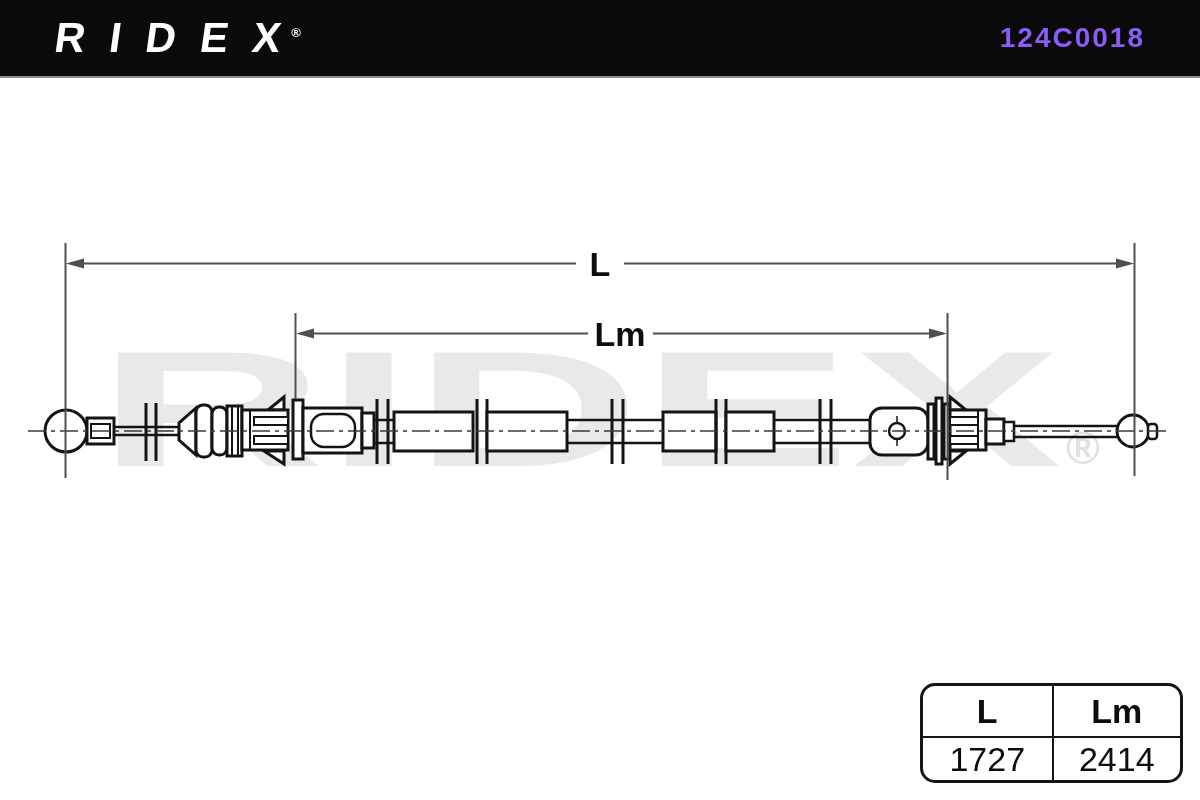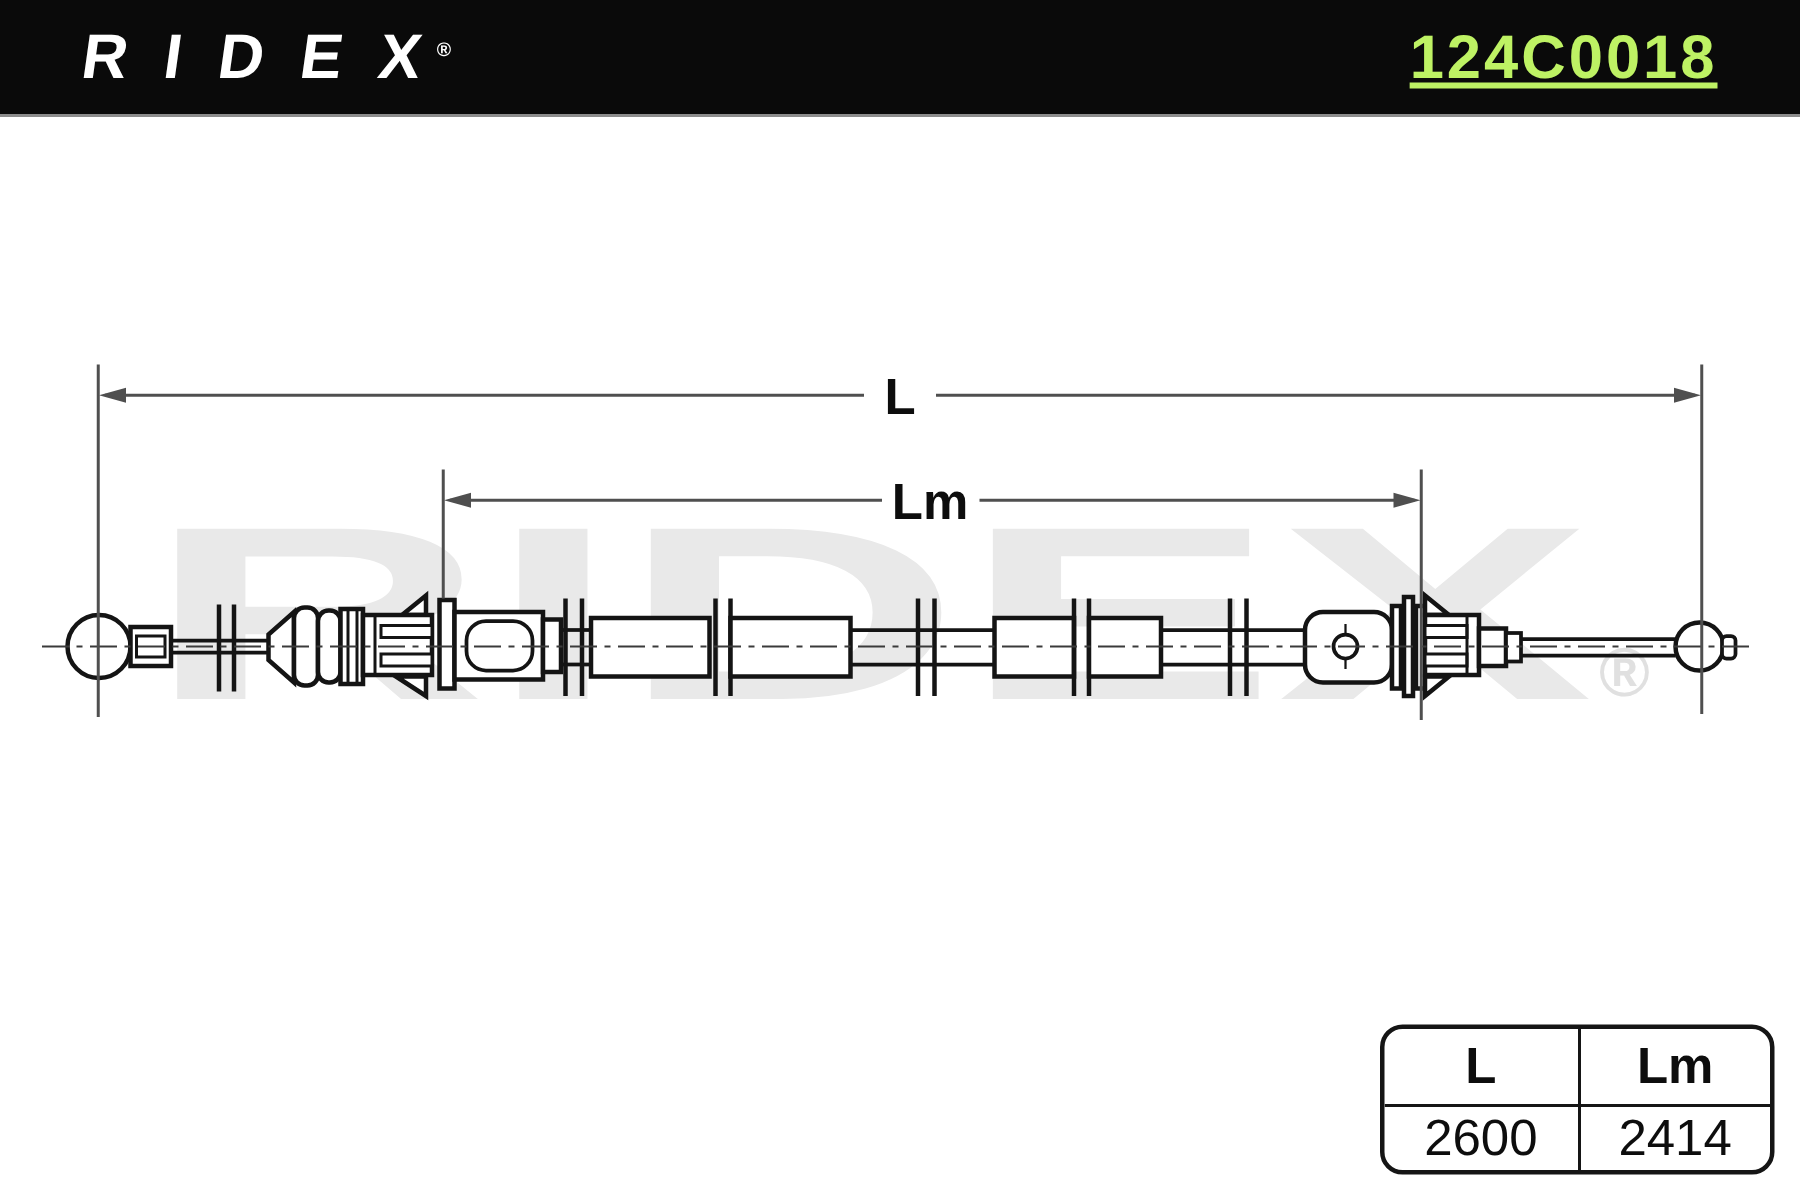--- a/index.html
+++ b/index.html
@@ -18,22 +18,22 @@
   .brand-logo{
     color:#ffffff;font-size:42px;font-weight:bold;
     letter-spacing:0.58em;transform:skewX(-8deg);
     white-space:nowrap;line-height:1;
   }
   .brand-reg{
     color:#ffffff;font-size:13px;font-weight:bold;
     display:inline-block;transform:translate(-14px,8px);letter-spacing:0;
   }
   .part-number{
-    color:#bef264;font-size:41px;font-weight:bold;letter-spacing:2px;
-    line-height:1;white-space:nowrap;text-decoration:underline;
+    color:#8b5cf6;font-size:28px;font-weight:bold;letter-spacing:2px;
+    line-height:1;white-space:nowrap;
   }
   
   .drawing-svg{position:absolute;left:0;top:0;z-index:1;}
   .dim-label{font-family:"Liberation Sans","DejaVu Sans",sans-serif;
     font-size:34px;font-weight:bold;fill:#0d0d0d;}
   .wm{font-family:"Liberation Sans","DejaVu Sans",sans-serif;font-weight:bold;}
   
   .spec-table{
     position:absolute;left:920px;top:683px;width:263px;height:100px;
     border:3px solid #151515;border-radius:15px;background:#fff;
@@ -162,15 +162,15 @@
     <line x1="653" y1="333.5" x2="943" y2="333.5"></line>
   </g>
   <polygon points="296,333.5 314,328.5 314,338.5" fill="#4f4f4f"></polygon>
   <polygon points="947,333.5 929,328.5 929,338.5" fill="#4f4f4f"></polygon>
   <text class="dim-label" x="620" y="346" text-anchor="middle">Lm</text>
 </svg>
 
 <div class="spec-table">
   <div class="spec-cell hdr">L</div>
   <div class="spec-cell hdr col2">Lm</div>
-  <div class="spec-cell row2">2600</div>
+  <div class="spec-cell row2">1727</div>
   <div class="spec-cell row2 col2">2414</div>
 </div>
 
 </body></html>

